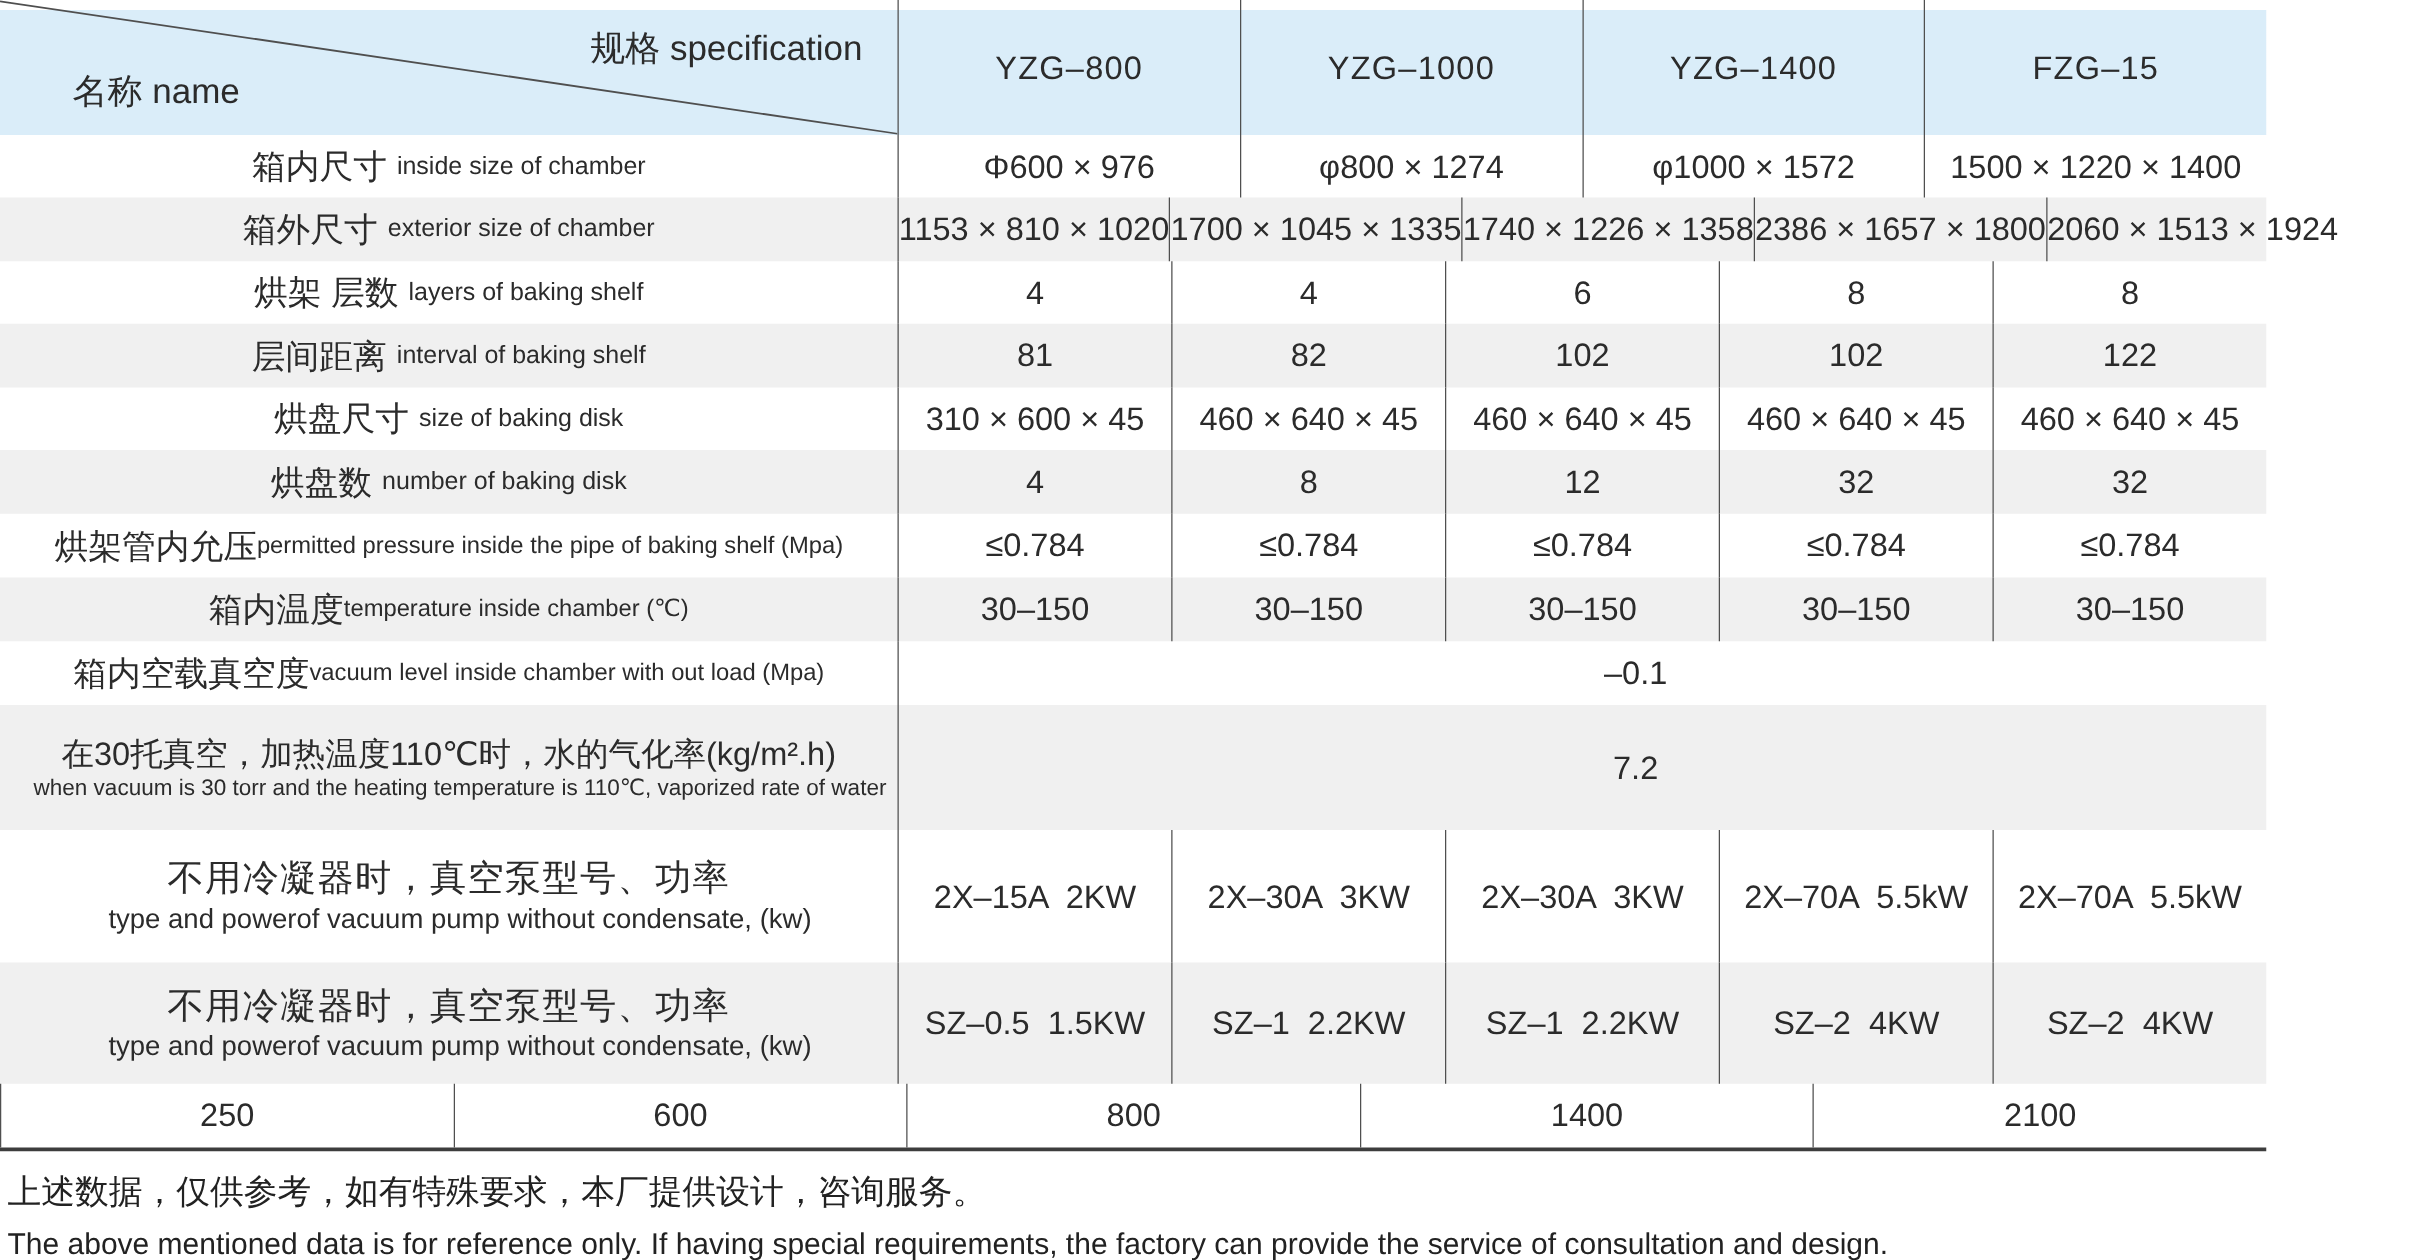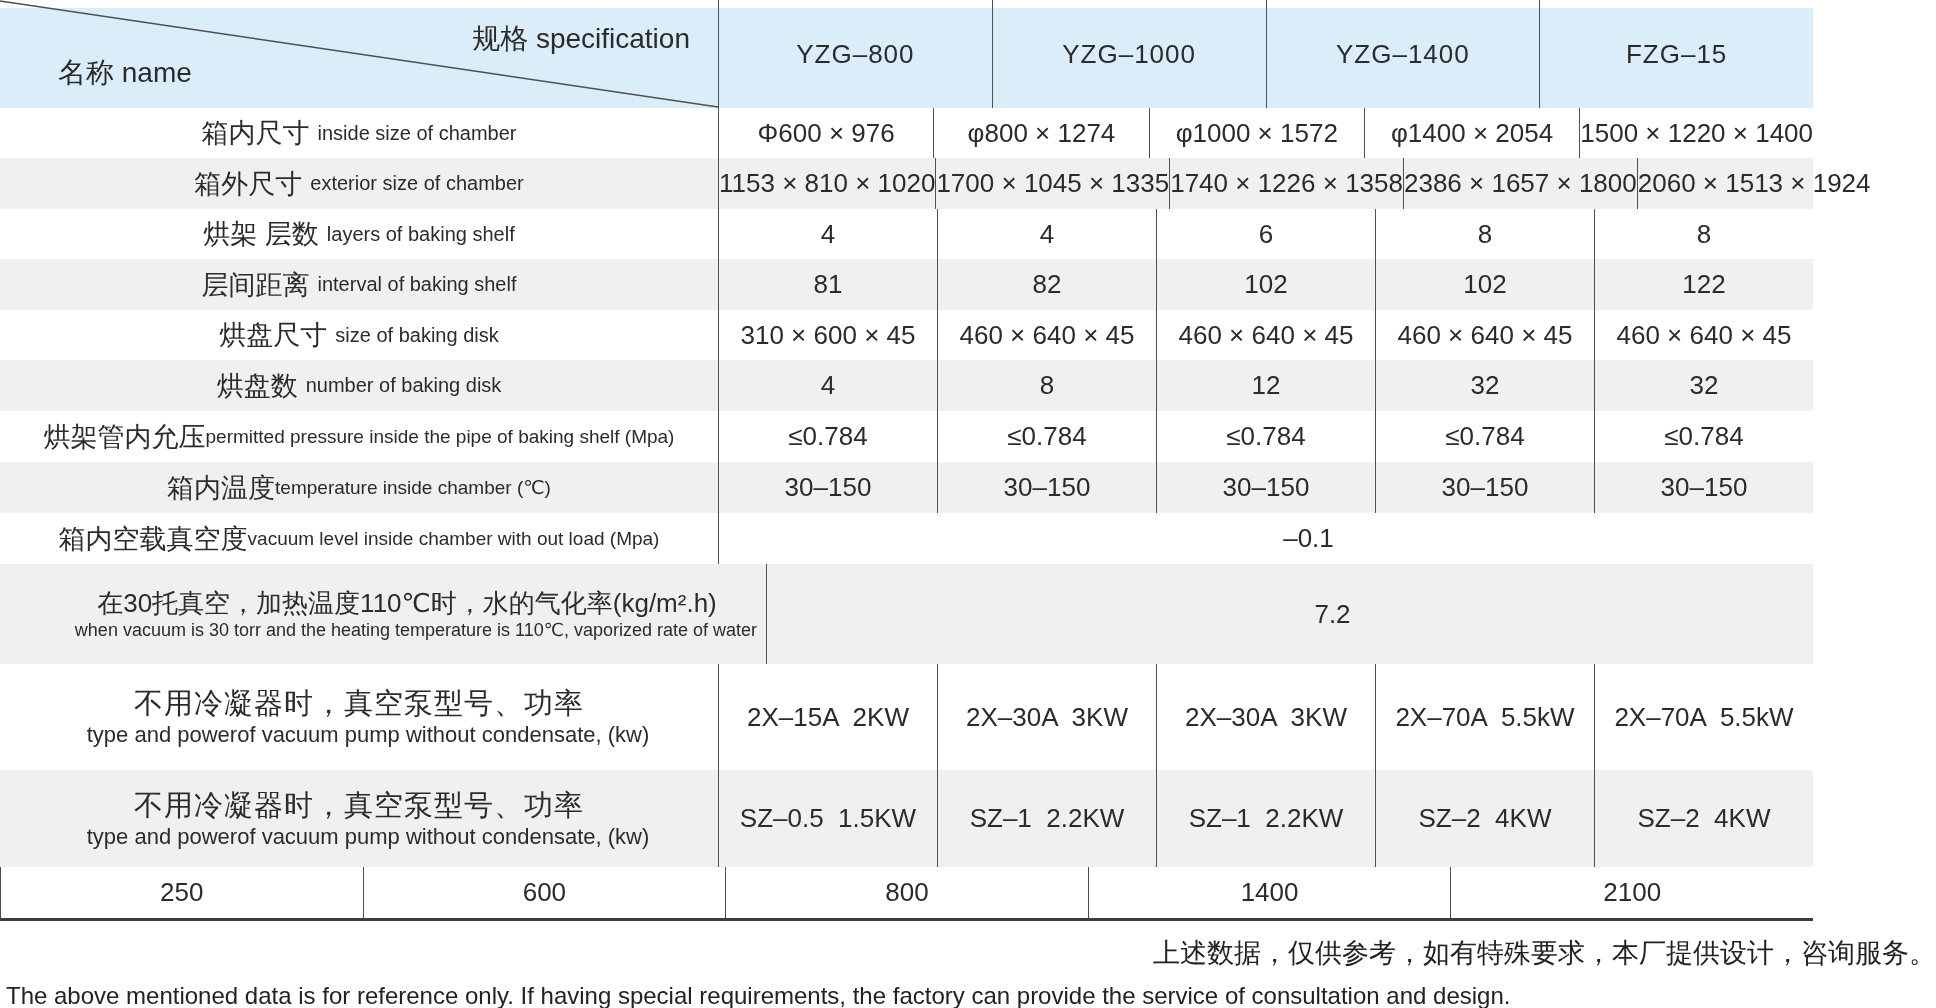--- a/index.html
+++ b/index.html
@@ -9,21 +9,21 @@
     background:#ffffff;
     font-family:"Liberation Sans","DejaVu Sans",sans-serif;
     color:#2b2b2b;
     overflow:hidden;
   }
   .spec-table{width:1813px;border-bottom:3px solid #3d3d3d;}
   .row{display:flex;}
   .h50{height:50px;}
   .h51{height:51px;}
   .h97{height:97px;}
-  .h100{height:100px;padding-left:48px;}
+  .h100{height:100px;}
   .h106{height:106px;}
   .g{background:#f0f0f0;}
   .header-row{
     height:108px;
     background:linear-gradient(to bottom,#ffffff 0,#ffffff 8px,#daedf9 8px,#daedf9 100%);
   }
   .cell{box-sizing:border-box;display:flex;align-items:center;justify-content:center;}
   .cell.name{width:718px;flex:none;position:relative;text-align:center;}
   .cell.val{
     flex:1 1 0;
@@ -46,21 +46,21 @@
   .twoline .zh{display:block;}
   .twoline .en{display:block;margin-left:18px;}
   .pump .zh{font-size:29px;letter-spacing:1px;}
   .pump .en{font-size:22px;}
   .vapor .zh{font-size:26px;}
   .vapor .en{font-size:18px;}
   .corner-diag{position:absolute;left:0;top:0;width:100%;height:100%;}
   .corner-spec{position:absolute;top:20px;right:28px;font-size:28px;}
   .corner-name{position:absolute;left:58px;bottom:16px;font-size:28px;}
   .footer{padding:14px 0 0 6px;}
-  .footer-zh{font-size:27px;color:#222;text-align:right;}
+  .footer-zh{font-size:27px;color:#222;}
   .footer-en{font-size:24px;margin-top:11px;color:#222;}
 </style>
 </head>
 <body>
 
 <div class="page">
   <div class="spec-table">
 
     <div class="row header-row">
       <div class="cell name">
@@ -77,21 +77,20 @@
     </div>
 
     <div class="row h50">
       <div class="cell name">
         <span class="zh">箱内尺寸</span>
           <span class="en">inside size of chamber</span>
       </div>
       <div class="cell val">Φ600 × 976</div>
       <div class="cell val">φ800 × 1274</div>
       <div class="cell val">φ1000 × 1572</div>
-      <div class="cell val">φ1400 × 2054</div>
       <div class="cell val">1500 × 1220 × 1400</div>
     </div>
 
     <div class="row h51 g">
       <div class="cell name">
         <span class="zh">箱外尺寸</span>
           <span class="en">exterior size of chamber</span>
       </div>
       <div class="cell val">1153 × 810 × 1020</div>
       <div class="cell val">1700 × 1045 × 1335</div>

